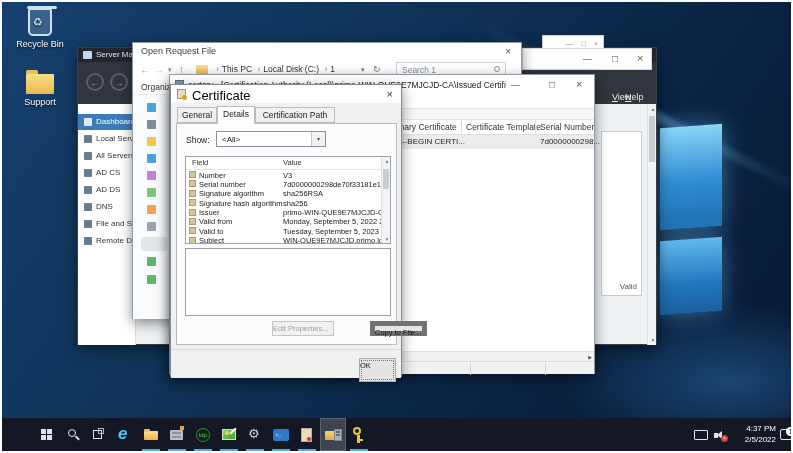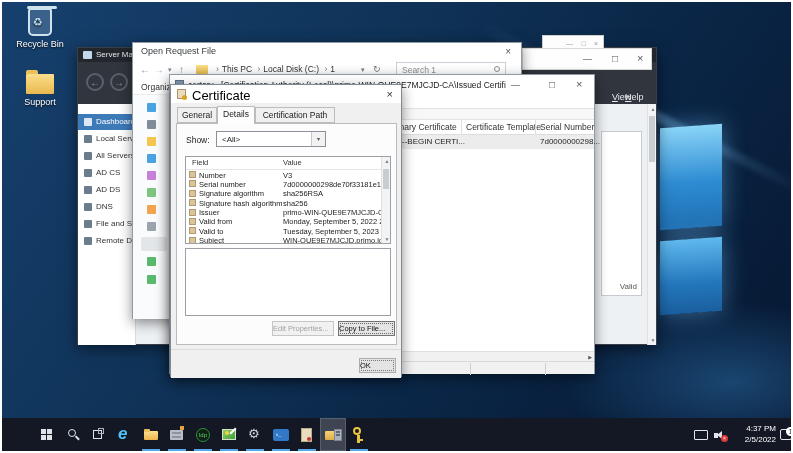--- a/index.html
+++ b/index.html
@@ -81,21 +81,21 @@
   .combo .arr { position:absolute; right:0; top:0; width:14px; height:100%; background:#f2f2f2; border-left:1px solid #c8c8c8;
     font-size:6px; color:#555; text-align:center; line-height:14px; }
   .ftable { position:absolute; background:#fff; border:1px solid #9aa0a6; overflow:hidden; }
   .frow { position:relative; height:9.4px; }
   .frow .fico { position:absolute; left:3px; top:1px; width:7px; height:7px; background:#d9c59b; border:1px solid #b3986b; }
   .frow .fn { position:absolute; left:13px; top:0.5px; font-size:7.5px; color:#222; white-space:nowrap; }
   .frow .fv { position:absolute; left:97px; top:0.5px; font-size:7.5px; color:#222; white-space:nowrap; }
   .btn { position:absolute; background:#e4e4e4; border:1px solid #adadad; font-size:7.5px; color:#111;
     }
   .btn.disabled { background:#f1f1f1; border-color:#c6c6c6; color:#a3a3a3; }
-  .btn.focus { border:1px solid #737373; outline:1px dotted #6b6b6b; outline-offset:-3px; }
+  .btn.focus { border:5px solid #737373; outline:1px dotted #6b6b6b; outline-offset:-3px;margin-left:32px; }
 
   
   .taskbar { position:absolute; left:0; bottom:0; width:100%; height:33px; background:#141824; }
   .tb-cell { position:absolute; top:0; width:26px; height:33px; }
   .tb-cell .ul { position:absolute; left:4px; bottom:0; width:18px; height:2px; background:#57a8e8; }
   .tb-cell.active { background:#3f4452; border:1px solid #596070; }
   .cicon { position:absolute; }
   .tray-t { position:absolute; color:#fff; font-size:8px; text-align:right; width:46px; }
 </style>
 </head>
@@ -344,21 +344,21 @@
         </div>
       </div>
 
       <div class="abs" style="left:8px;top:124px;width:206px;height:68px;background:#fff;border:1px solid #9aa0a6;"></div>
 
       <div class="btn disabled" style="left:95px;top:197px;width:62px;height:15px;line-height:14px;">Edit Properties...</div>
       <div class="btn focus" style="left:161px;top:197px;width:57px;height:15px;line-height:13px;">Copy to File...</div>
     </div>
 
     <div class="abs" style="left:0;top:264px;width:100%;height:29px;background:#f0f0f0;border-top:1px solid #dcdcdc;">
-      <div class="btn" style="left:188px;top:8px;width:37px;height:15px;line-height:14px;outline:1px dotted #777;outline-offset:-3px;">OK</div>
+      <div class="btn" style="left:188px;top:8px;width:37px;height:24px;line-height:14px;outline:1px dotted #777;outline-offset:-3px;">OK</div>
     </div>
   </div>
 
   <div class="taskbar">
 
     <div class="tb-cell" style="left:32px;">
       <span class="cicon" style="left:7px;top:11px;width:5px;height:5px;background:#dfe3e8;"></span>
       <span class="cicon" style="left:13px;top:11px;width:5px;height:5px;background:#dfe3e8;"></span>
       <span class="cicon" style="left:7px;top:17px;width:5px;height:5px;background:#dfe3e8;"></span>
       <span class="cicon" style="left:13px;top:17px;width:5px;height:5px;background:#dfe3e8;"></span>

